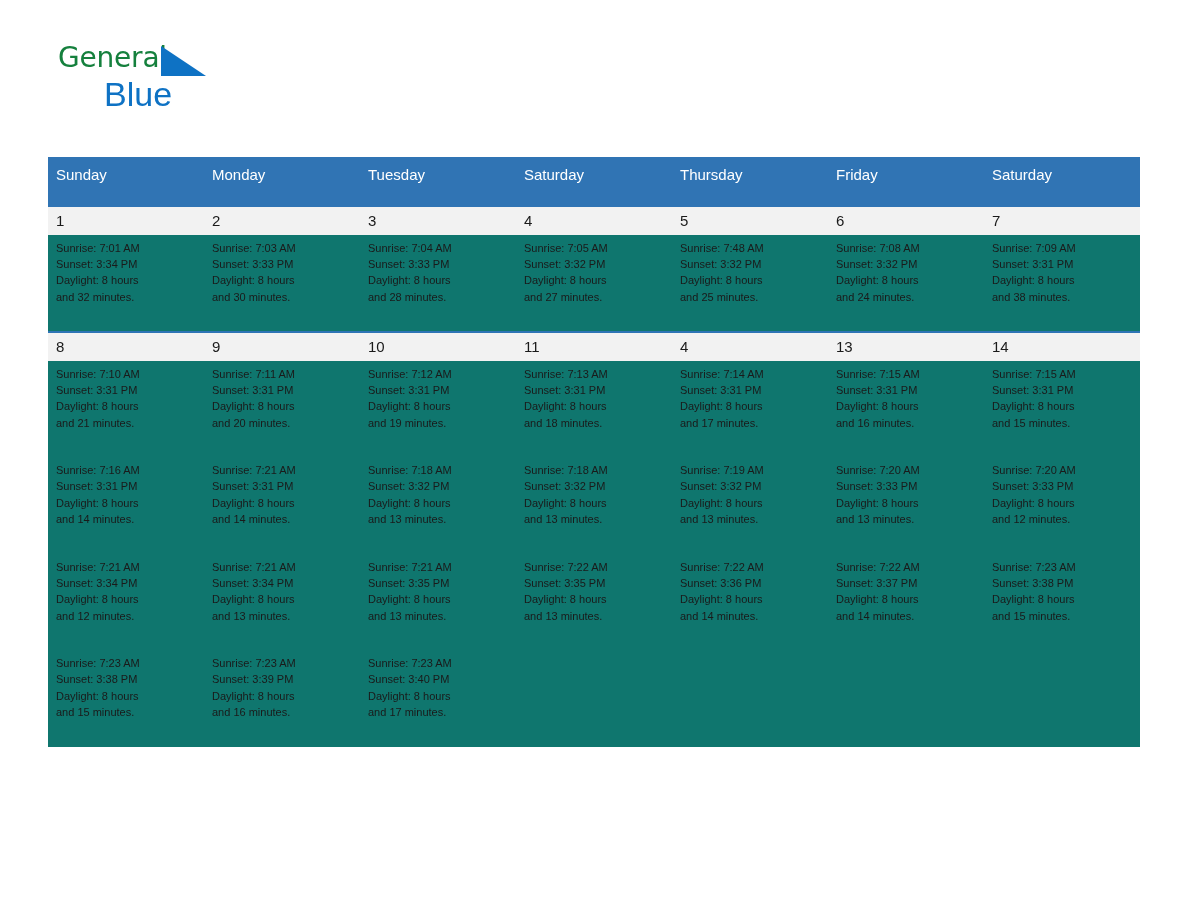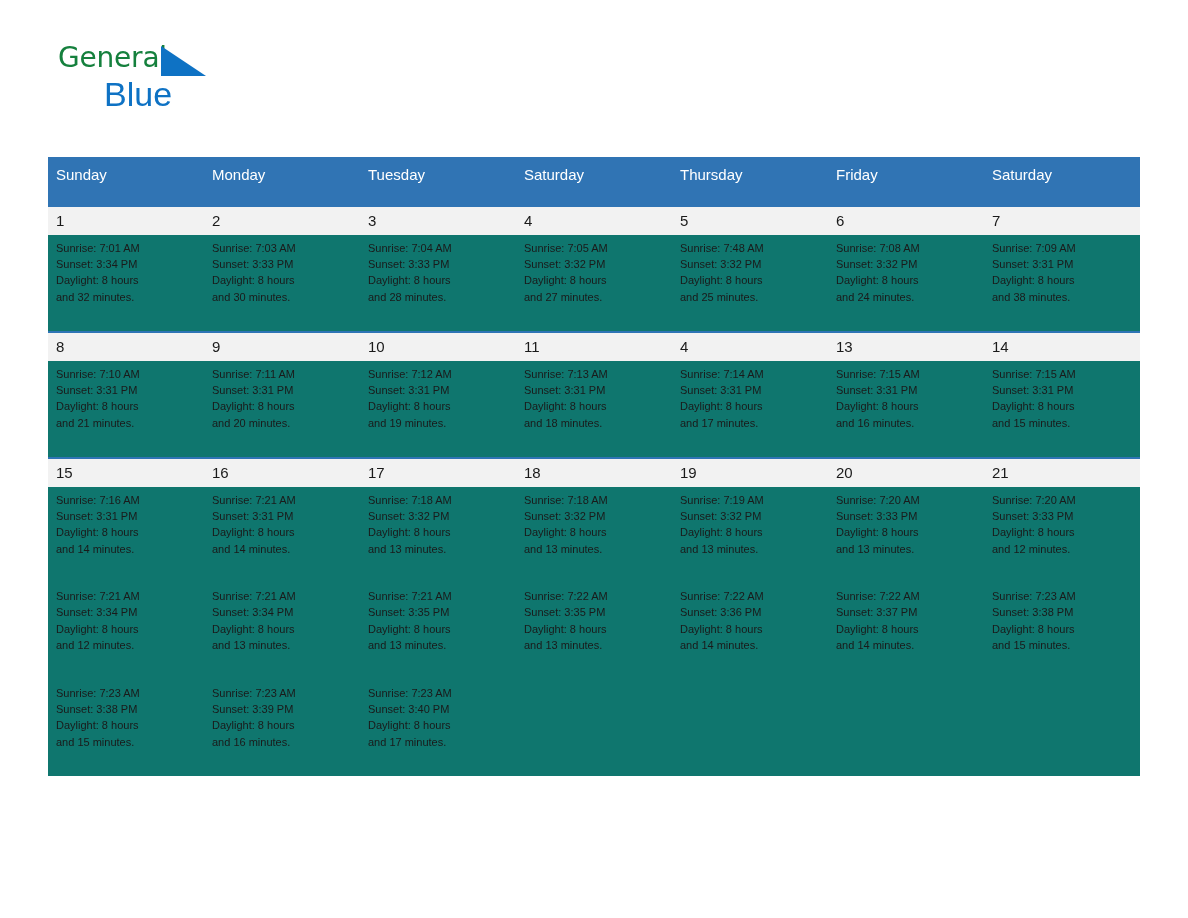--- a/index.html
+++ b/index.html
@@ -284,29 +284,20 @@
         <td>
           <div class="detail-line">Sunrise: 7:15 AM</div>
           <div class="detail-line">Sunset: 3:31 PM</div>
           <div class="detail-line">Daylight: 8 hours</div>
           <div class="detail-line">and 15 minutes.</div>
         </td>
       </tr>
     </tbody>
 
     <tbody>
-      <tr class="daynum-row">
-        <td>15</td>
-        <td>16</td>
-        <td>17</td>
-        <td>18</td>
-        <td>19</td>
-        <td>20</td>
-        <td>21</td>
-      </tr>
       <tr class="detail-row">
         <td>
           <div class="detail-line">Sunrise: 7:16 AM</div>
           <div class="detail-line">Sunset: 3:31 PM</div>
           <div class="detail-line">Daylight: 8 hours</div>
           <div class="detail-line">and 14 minutes.</div>
         </td>
         <td>
           <div class="detail-line">Sunrise: 7:21 AM</div>
           <div class="detail-line">Sunset: 3:31 PM</div>

